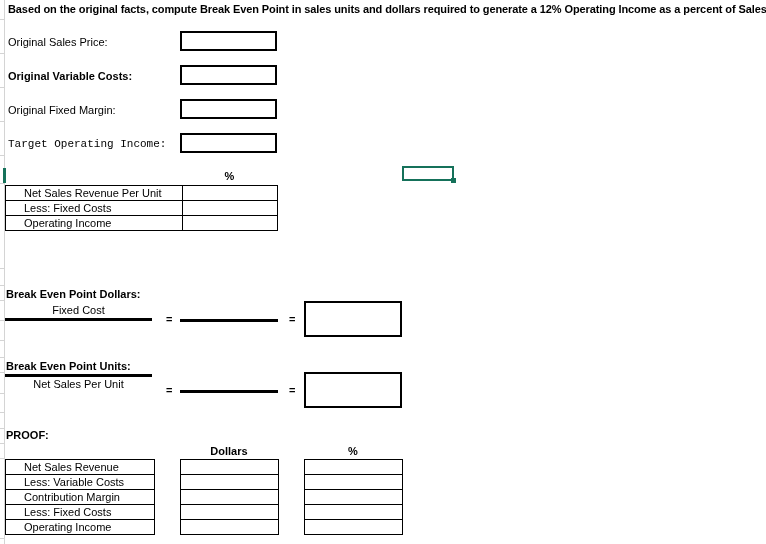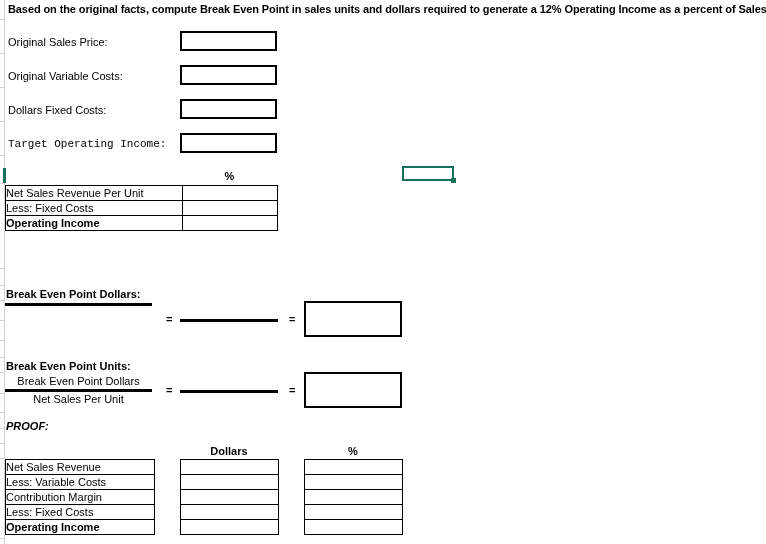--- a/index.html
+++ b/index.html
@@ -41,21 +41,21 @@
     height: 1px;
     background: #d4d4d4;
   }
 
   
   .txt {
     position: absolute;
     white-space: nowrap;
     line-height: 13px;
   }
-  .bold { font-weight: bold; }
+  .bold { font-weight: normal; }
 
   .title {
     position: absolute;
     left: 8px;
     top: 3px;
     font-weight: bold;
     font-size: 11px;
     white-space: nowrap;
     letter-spacing: -0.1px;
   }
@@ -89,21 +89,21 @@
   
   .tbl {
     position: absolute;
     border-collapse: collapse;
     table-layout: fixed;
     font-size: 11px;
   }
   .tbl td {
     border: 1px solid #000000;
     height: 15px;
-    padding: 0 0 0 0;
+    padding: 0 0 0 18px;
     box-sizing: border-box;
     line-height: 14px;
     vertical-align: middle;
     white-space: nowrap;
   }
   .tbl td.val { padding: 0; }
 
   .colhdr {
     position: absolute;
     font-weight: bold;
@@ -170,22 +170,22 @@
   <div class="row-stub" style="top:393px;"></div>
   <div class="row-stub" style="top:412px;"></div>
   <div class="row-stub" style="top:428px;"></div>
   <div class="row-stub" style="top:443px;"></div>
   <div class="row-stub" style="top:458px;"></div>
   <div class="row-stub" style="top:538px;"></div>
 
   <div class="title">Based on the original facts, compute Break Even Point in sales units and dollars required to generate a 12% Operating Income as a percent of Sales.</div>
 
   <div class="txt" style="left:8px; top:36px;">Original Sales Price:</div>
-  <div class="txt" style="left:8px; top:70px;">Original Variable Costs:</div>
-  <div class="txt" style="left:8px; top:104px;">Dollars Fixed Costs:</div>
+  <div class="txt" style="left:8px; top:70px;font-weight:bold;">Original Variable Costs:</div>
+  <div class="txt" style="left:8px; top:104px;">Original Fixed Margin:</div>
   <div class="txt" style="left:8px; top:138px;font-family:Liberation Mono, monospace;">Target Operating Income:</div>
 
   <div class="inbox" style="left:180px; top:31px; width:97px; height:20px;"></div>
   <div class="inbox" style="left:180px; top:65px; width:97px; height:20px;"></div>
   <div class="inbox" style="left:180px; top:99px; width:97px; height:20px;"></div>
   <div class="inbox" style="left:180px; top:133px; width:97px; height:20px;"></div>
 
   <div class="sel-row-marker" style="left:3px; top:168px; width:3px; height:15px;"></div>
   <div class="sel-cell" style="left:402px; top:166px; width:52px; height:15px;"></div>
   <div class="sel-handle" style="left:451px; top:178px;"></div>
@@ -209,48 +209,48 @@
       <tr>
         <td class="bold">Operating Income</td>
         <td class="val"></td>
       </tr>
     </tbody>
   </table>
 
   <div class="secthdr" style="left:6px; top:288px;text-align:center;">Break Even Point Dollars:</div>
 
   <div class="frac" style="left:5px; top:303px; width:147px;">
+    <div class="num">Fixed Cost</div>
     <div class="bar"></div>
   </div>
 
   <div class="eq" style="left:166px; top:313px;">=</div>
 
   <div class="plainbar" style="left:180px; top:319px; width:98px;"></div>
 
   <div class="eq" style="left:289px; top:313px;">=</div>
 
   <div class="inbox" style="left:304px; top:301px; width:98px; height:36px;"></div>
 
   <div class="secthdr" style="left:6px; top:360px;">Break Even Point Units:</div>
 
   <div class="frac" style="left:5px; top:374px; width:147px;">
-    <div class="num">Break Even Point Dollars</div>
     <div class="bar"></div>
     <div class="den">Net Sales Per Unit</div>
   </div>
 
   <div class="eq" style="left:166px; top:384px;">=</div>
 
   <div class="plainbar" style="left:180px; top:390px; width:98px;"></div>
 
   <div class="eq" style="left:289px; top:384px;">=</div>
 
   <div class="inbox" style="left:304px; top:372px; width:98px; height:36px;"></div>
 
-  <div class="secthdr" style="left:6px; top:420px;font-style:italic;">PROOF:</div>
+  <div class="secthdr" style="left:6px; top:429px;">PROOF:</div>
 
   <div class="colhdr" style="left:180px; top:445px; width:98px;">Dollars</div>
   <div class="colhdr" style="left:304px; top:445px; width:98px;">%</div>
 
   <table class="tbl" style="left:5px; top:459px; width:149px;border-radius:6px;">
     <colgroup>
         <col style="width:149px;">
       </colgroup>
     <tbody>
       <tr>

